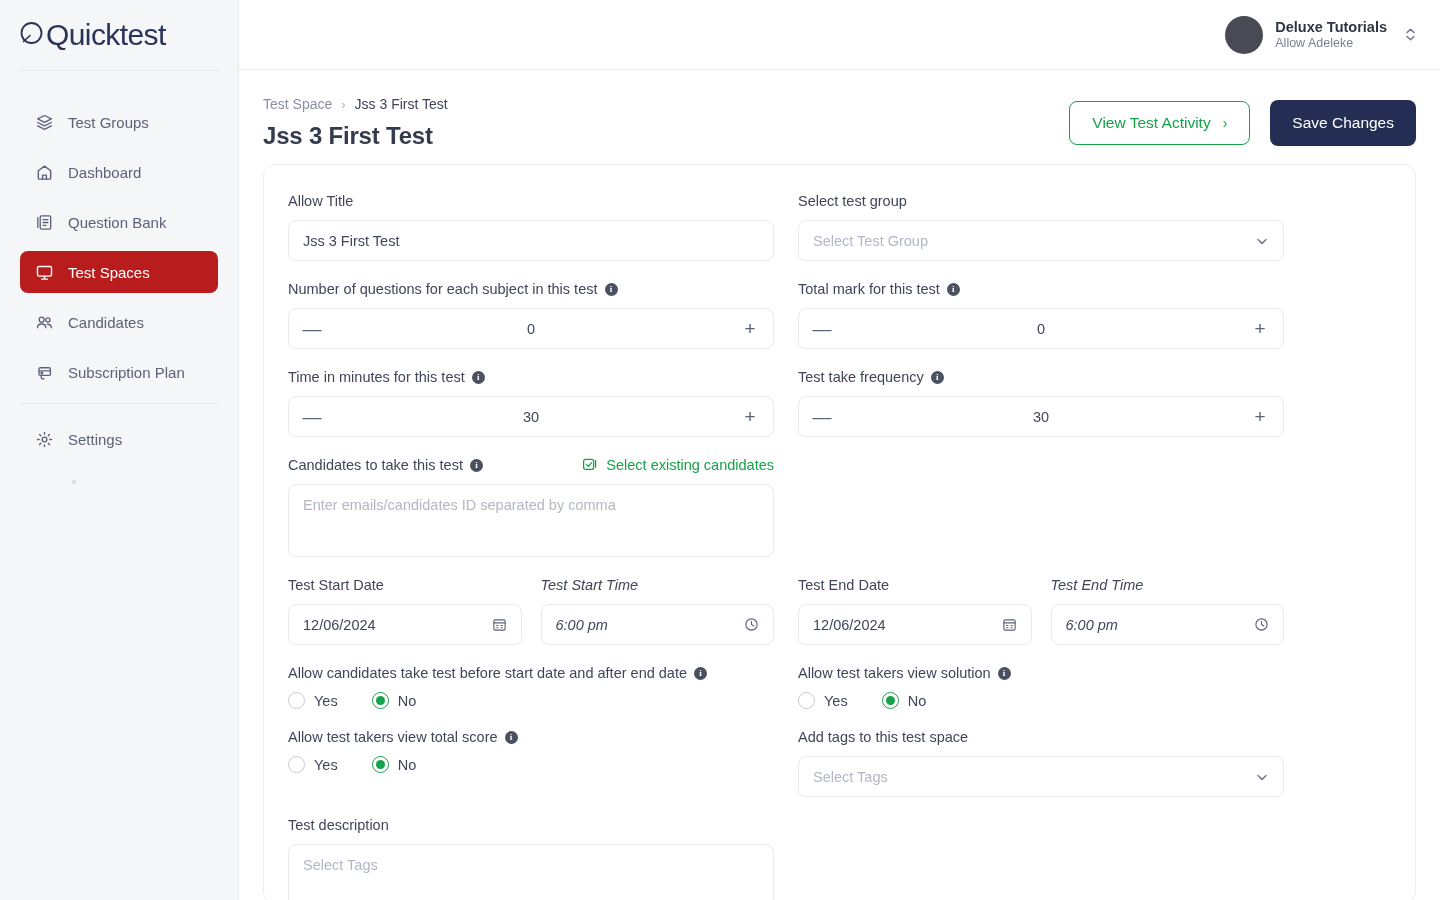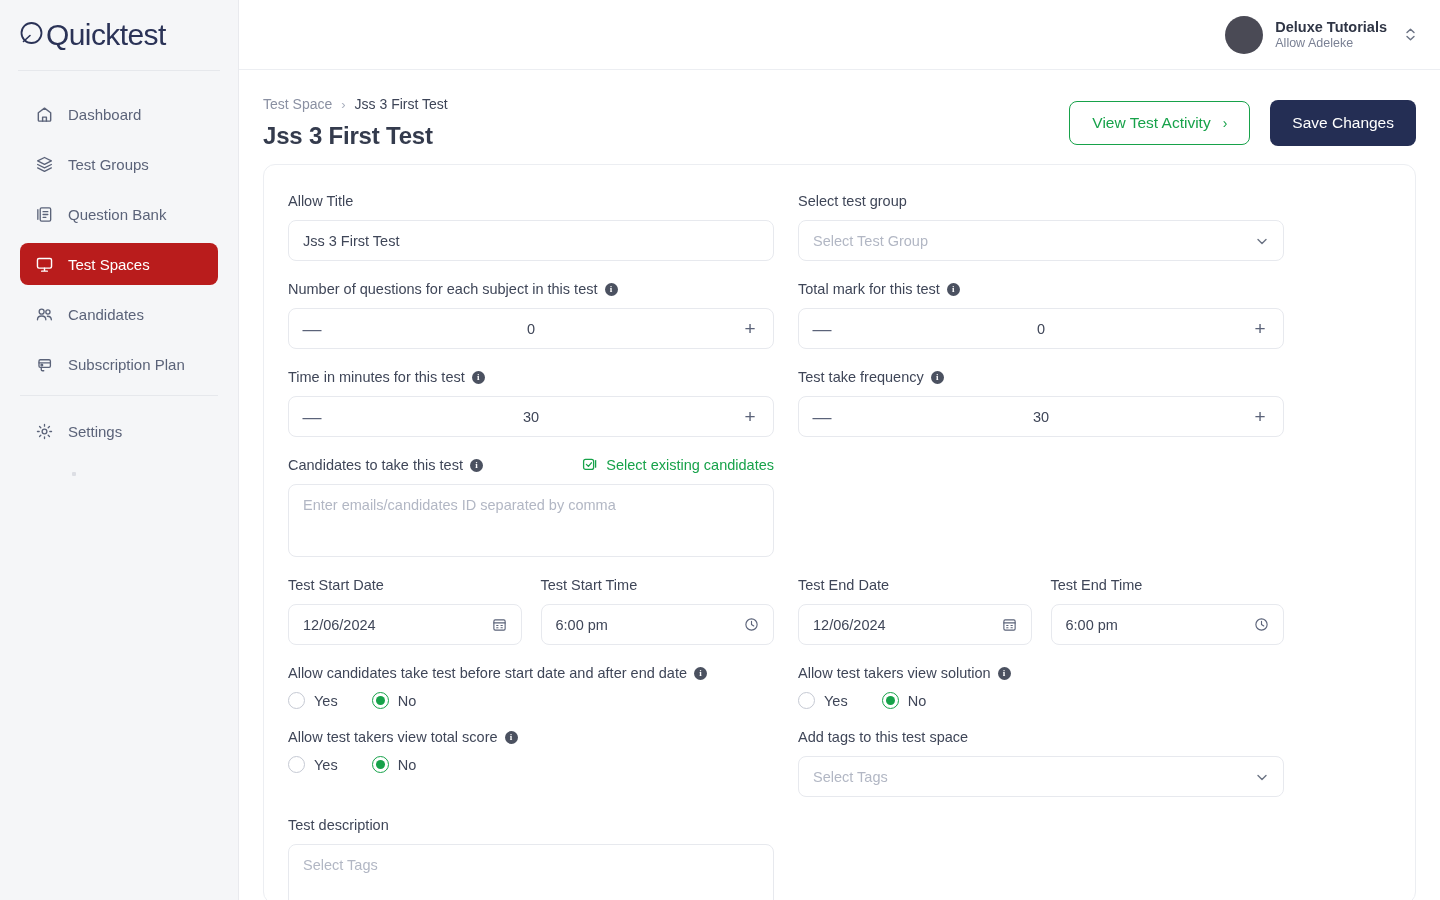--- a/index.html
+++ b/index.html
@@ -18,21 +18,21 @@
     background: #f5f6f8;
     border-right: 1px solid #e9eaee;
     flex: 0 0 239px;
     position: relative;
   }
   .logo-wrap {
     height: 71px;
     display: flex; align-items: center;
     padding-left: 18px;
     border-bottom: 1px solid #e6e8ec;
-    margin: 0 18px 0 18px;
+    margin: 0 18px 8px 18px;
     width: calc(100% - 36px);
     padding-left: 0;
   }
   .logo {
     display: flex; align-items: center;
     font-size: 30px; letter-spacing: -0.6px;
     color: #2b3357; font-weight: 400;
   }
   .logo svg { display: block; }
   .logo-text { margin-left: -2px; }
@@ -181,21 +181,21 @@
     width: 100%; height: 73px;
     border: 1px solid #e7e9ee; border-radius: 8px;
     padding: 12px 14px;
     font-size: 14.5px; color: #b2b7c4;
     background: #fff;
   }
   .textarea.tall { height: 93px; }
 
   .dtrow { display: flex; gap: 19px; }
   .dtcol-date { width: 237px; }
-  .dtcol-time { width: 237px; }
+  .dtcol-time { width: 237px; font-style: italic; }
   .dt-input {
     height: 41px; width: 100%;
     border: 1px solid #e7e9ee; border-radius: 8px;
     display: flex; align-items: center; justify-content: space-between;
     padding: 0 14px; font-size: 14.5px; color: #3f4658; background: #fff;
   }
   .dt-input .ic { color: #5b6379; display: flex; }
 
   .radios { display: flex; gap: 34px; margin-top: 0; }
   .radio { display: flex; align-items: center; gap: 9px; cursor: pointer; }
@@ -226,37 +226,37 @@
             <line x1="5.5" y1="21.5" x2="12" y2="15.5" stroke="#2b3357" stroke-width="1.6" stroke-linecap="round"></line>
           </svg>
         </span>
         <span class="logo-text">Quicktest</span>
       </div>
     </div>
 
     <nav class="nav">
       <div class="nav-item">
         <span class="ico">
-          <svg width="19" height="19" viewBox="0 0 20 20" fill="none" stroke="currentColor" stroke-width="1.5" stroke-linecap="round" stroke-linejoin="round">
-            <path d="M3.5 8.2 10 3.3l6.5 4.9V16a1 1 0 0 1-1 1h-11a1 1 0 0 1-1-1V8.2Z"></path>
-            <path d="M8 17v-4.2h4V17"></path>
-          </svg>
-        </span>
-        <span>Dashboard</span>
-      </div>
-
-      <div class="nav-item">
-        <span class="ico">
           <svg width="19" height="19" viewBox="0 0 20 20" fill="none" stroke="currentColor" stroke-width="1.4" stroke-linecap="round" stroke-linejoin="round">
             <path d="m10 2.6 7.2 3.6L10 9.8 2.8 6.2 10 2.6Z"></path>
             <path d="m2.8 10 7.2 3.6L17.2 10"></path>
             <path d="m2.8 13.6 7.2 3.6 7.2-3.6"></path>
           </svg>
         </span>
         <span>Test Groups</span>
+      </div>
+
+      <div class="nav-item">
+        <span class="ico">
+          <svg width="19" height="19" viewBox="0 0 20 20" fill="none" stroke="currentColor" stroke-width="1.5" stroke-linecap="round" stroke-linejoin="round">
+            <path d="M3.5 8.2 10 3.3l6.5 4.9V16a1 1 0 0 1-1 1h-11a1 1 0 0 1-1-1V8.2Z"></path>
+            <path d="M8 17v-4.2h4V17"></path>
+          </svg>
+        </span>
+        <span>Dashboard</span>
       </div>
 
       <div class="nav-item">
         <span class="ico">
           <svg width="19" height="19" viewBox="0 0 20 20" fill="none" stroke="currentColor" stroke-width="1.4" stroke-linecap="round" stroke-linejoin="round">
             <rect x="5.5" y="3" width="11" height="14" rx="1.4"></rect>
             <path d="M3 5v10"></path>
             <path d="M8.5 7h5M8.5 10h5M8.5 13h3"></path>
           </svg>
         </span>

